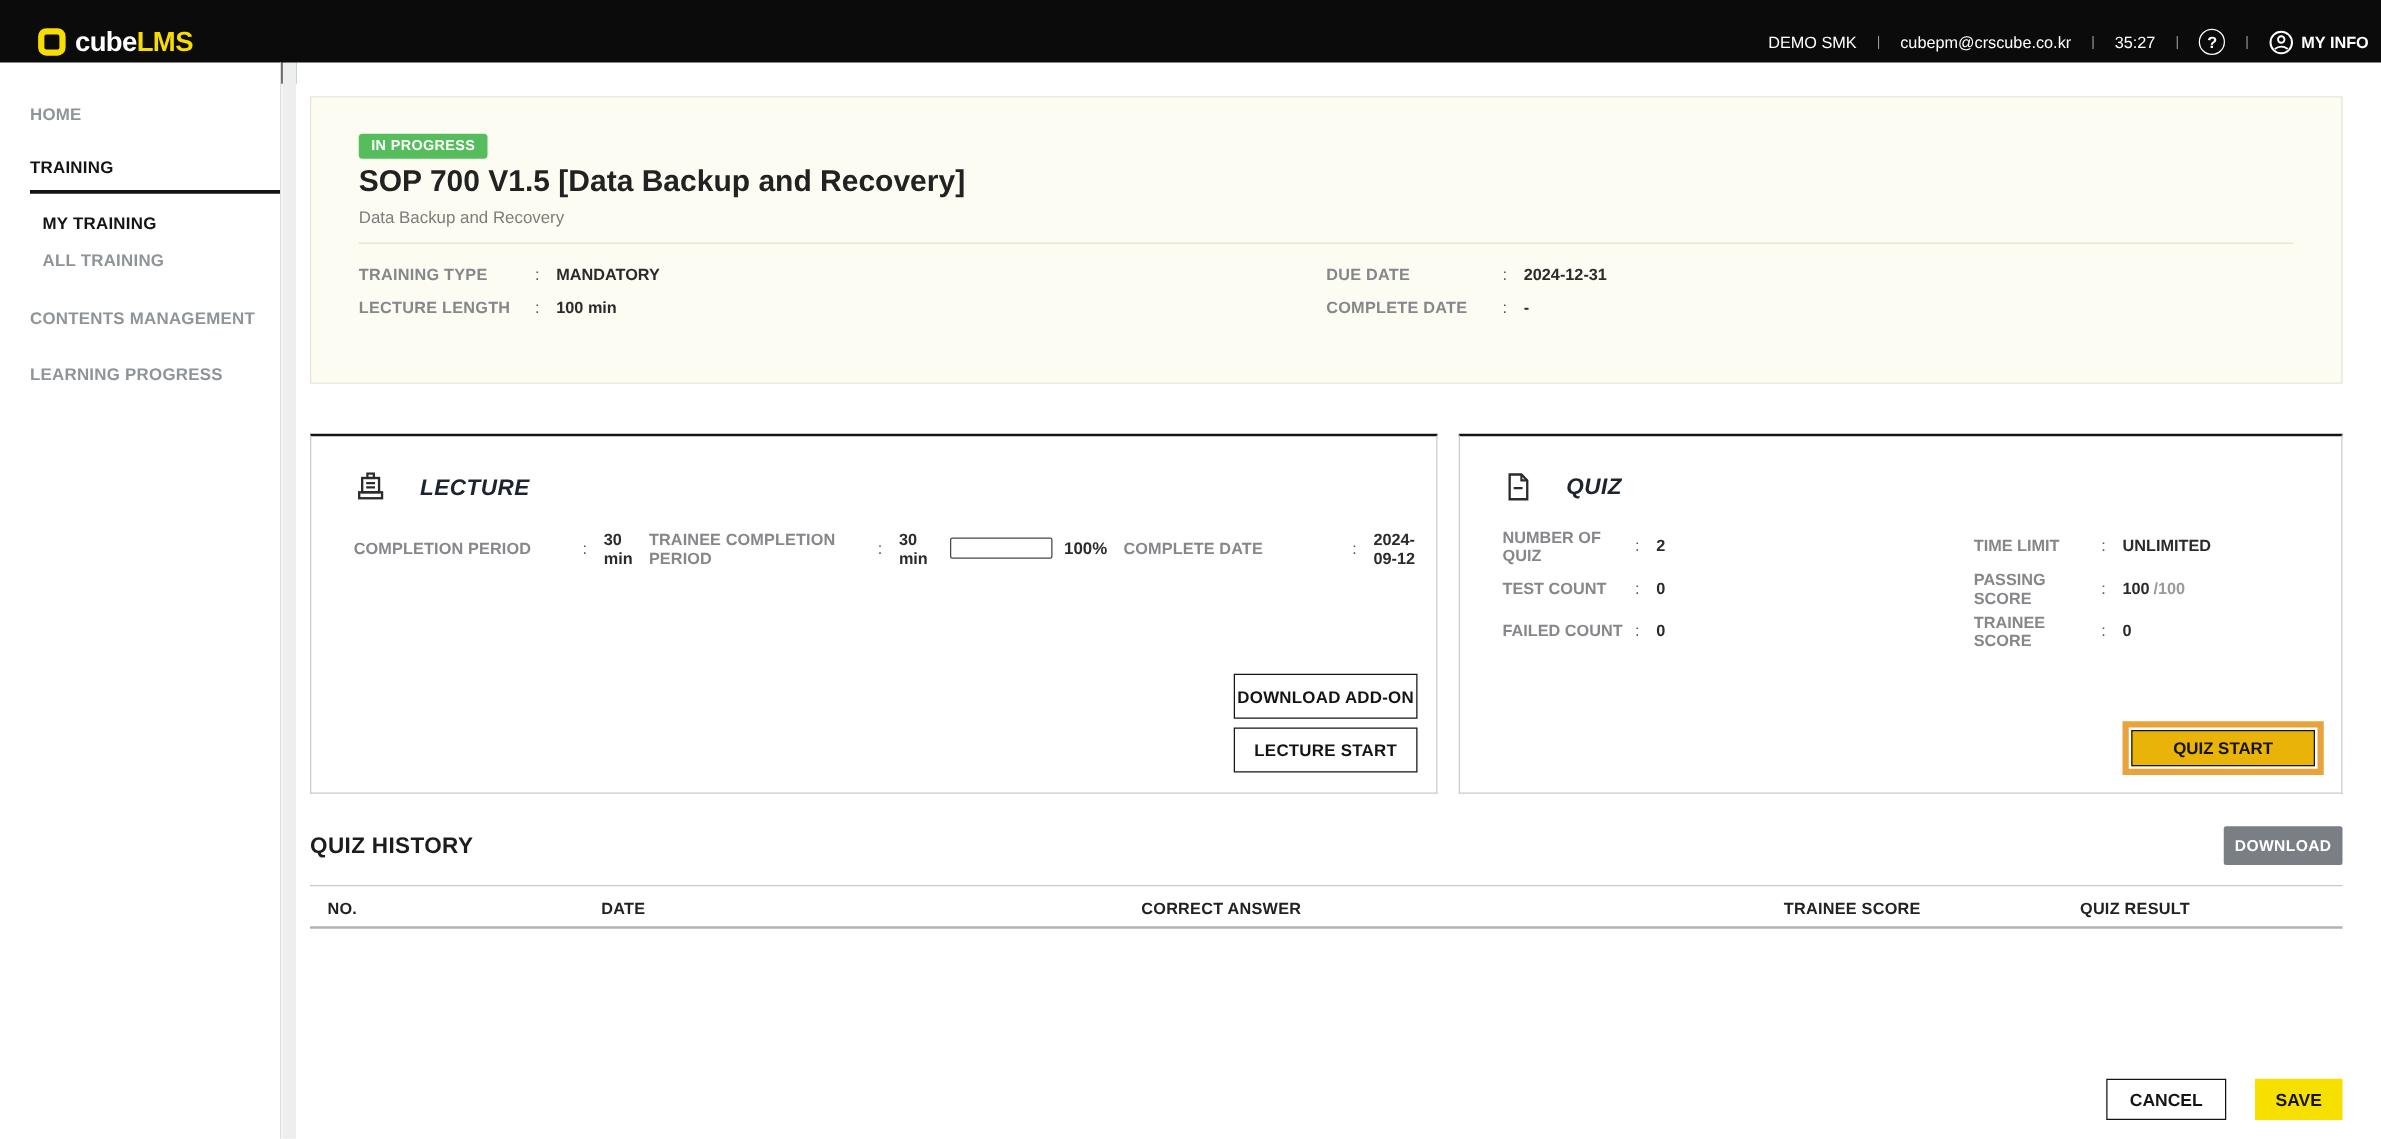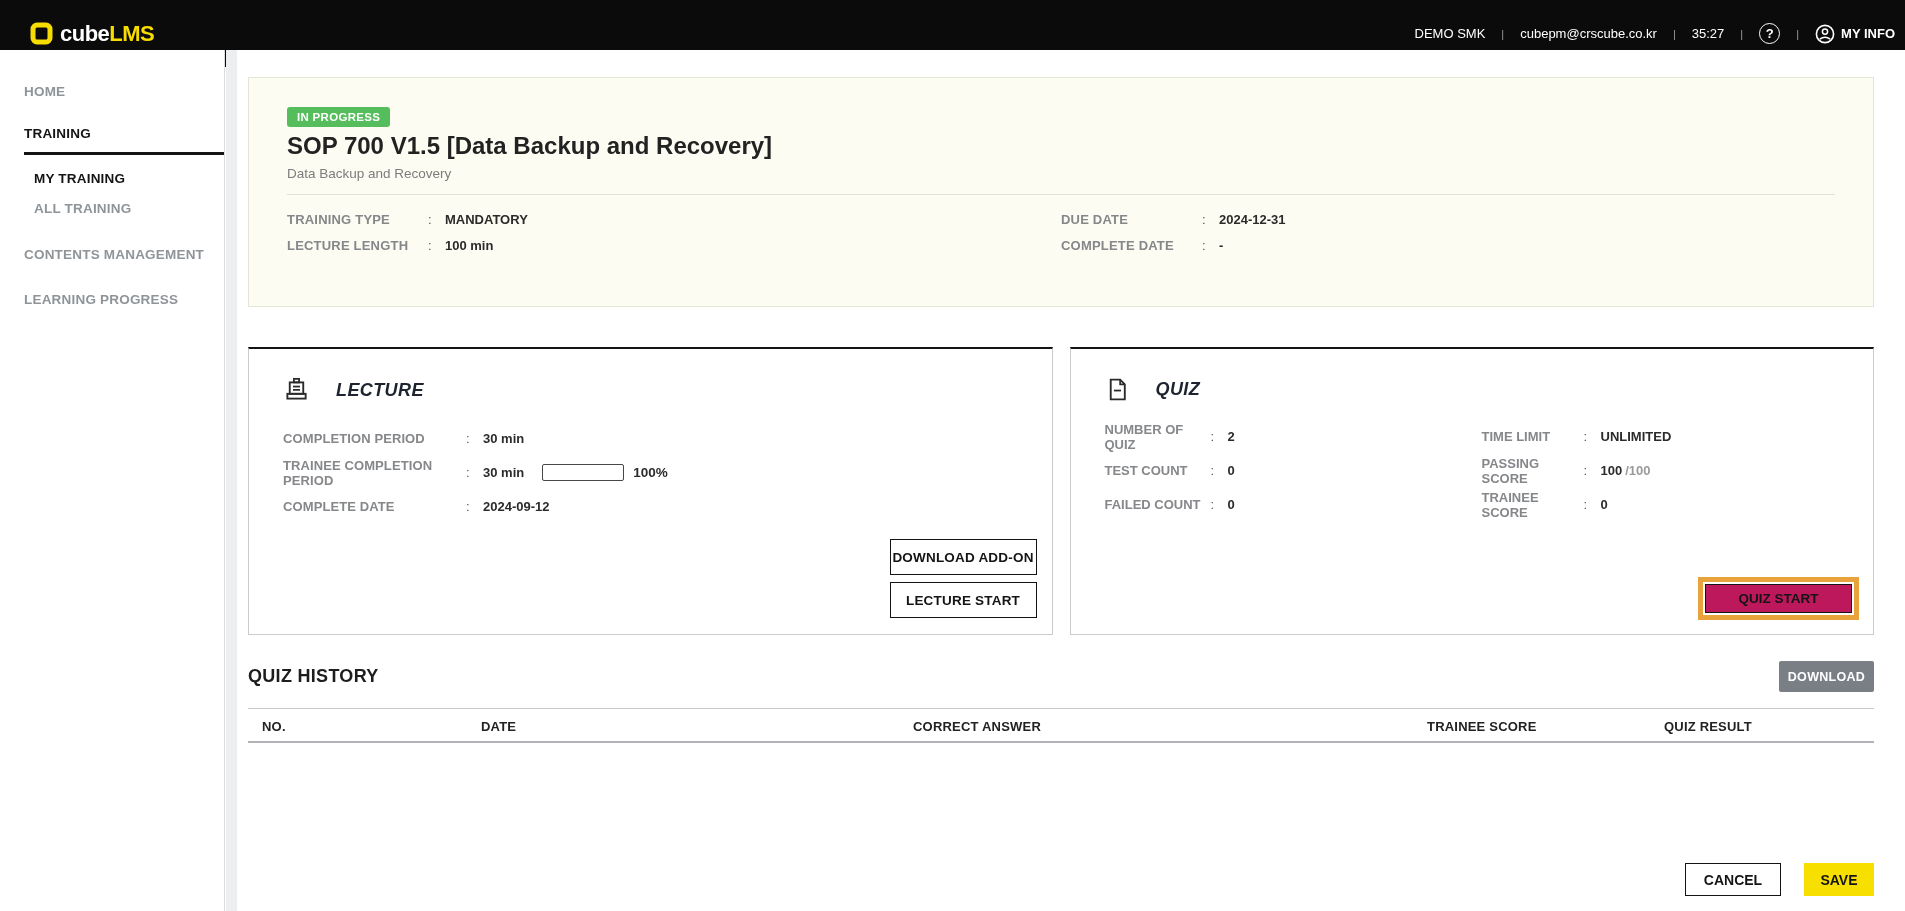--- a/index.html
+++ b/index.html
@@ -52,38 +52,38 @@
   .colon { width:17px; color:#555; flex:none; }
   .fvalue { color:#2b2b2b; font-weight:600; }
   .fsuffix { color:#9a9a9a; font-weight:600; margin-left:3px; }
 
   
   .cards-row { margin-top:40px; display:flex; gap:17px; height:288px; }
   .panel { flex:1; background:#fff; border:1px solid #cbcbcb; border-top:2px solid #141414;
            position:relative; padding:28px 17px 17px 34px; }
   .panel-head { display:flex; align-items:center; gap:26px; font-size:18px; font-weight:700;
                 color:#1d2430; letter-spacing:0.4px;font-style:italic; }
-  .panel-rows { margin-top:24px; display:flex; flex-direction:column; gap:13px; }
+  .panel-rows { margin-top:24px; display:flex; flex-direction:row; gap:13px;align-items:flex-end; }
   .prow { display:flex; align-items:center; font-size:13px; height:21px; }
   .plabel { width:183px; color:#85878a; font-weight:700; flex:none; letter-spacing:0.1px; }
   .quiz-grid { margin-top:24px; display:grid; grid-template-columns:377px 1fr; row-gap:13px; }
   .qlabel-l { width:106px; color:#85878a; font-weight:700; flex:none; }
   .qlabel-r { width:102px; color:#85878a; font-weight:700; flex:none; }
   .progress-wrap { display:flex; align-items:center; margin-left:18px; gap:9px; }
   .progress-track { width:82px; height:17px; border:1.5px solid #474747; border-radius:2px;
                     background:#fff; overflow:hidden; }
   .progress-fill { height:100%; width:100%; background:#f7e400; }
   .progress-label { font-size:13.5px; color:#2b2b2b; font-weight:600; }
 
   .btn { font-family:inherit; cursor:pointer; }
   .panel-buttons { position:absolute; right:15px; bottom:16px; display:flex; flex-direction:column;
                    gap:7px; align-items:flex-end; }
   .outline-btn { background:#fff; border:1.5px solid #141414; color:#141414; font-size:13.5px;
                  font-weight:700; width:147px; height:36px; letter-spacing:0.2px; }
-  .quiz-start-btn { position:absolute; right:21px; bottom:21px; background:#be185d;
+  .quiz-start-btn { position:absolute; right:21px; bottom:21px; background:#eab308;
                     border:1.5px solid #141414; color:#141414; font-size:13.5px; font-weight:700;
                     width:147px; height:29px; outline:5px solid #e8a33c; outline-offset:2px;margin-top:46px; }
 
   
   .history-head { margin-top:26px; display:flex; align-items:center; justify-content:space-between; }
   .history-title { font-size:18px; font-weight:700; color:#1d1d1d; letter-spacing:0.3px; }
   .download-btn { background:#7a7f86; border:none; color:#fff; font-size:12.5px; font-weight:700;
                   width:95px; height:31px; border-radius:2px; letter-spacing:0.3px; }
   .qtable-header { margin-top:16px; position:relative; height:35px; border-top:1px solid #c9c9c9;
                    border-bottom:2px solid #b2b2b8; }

